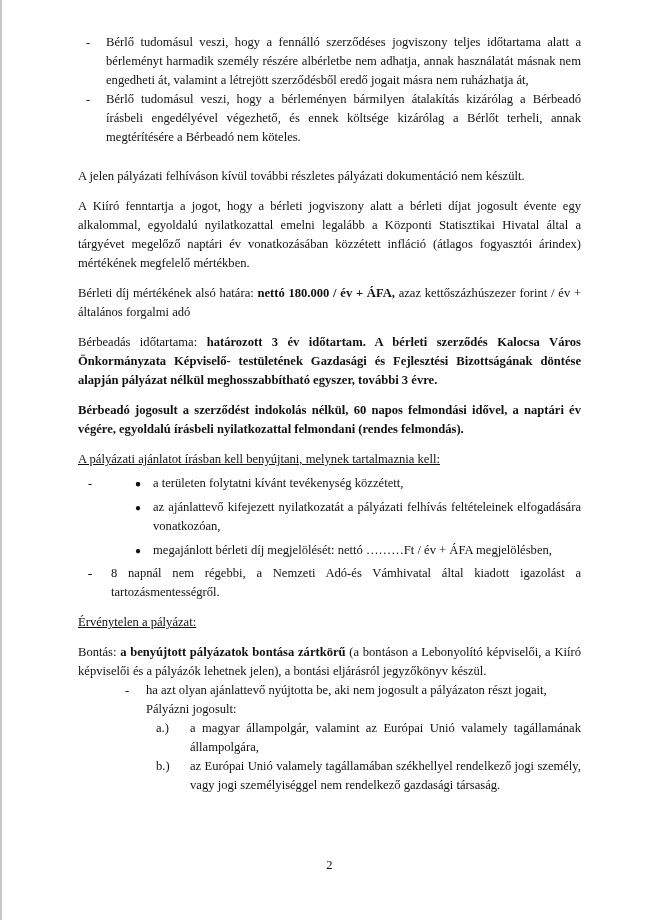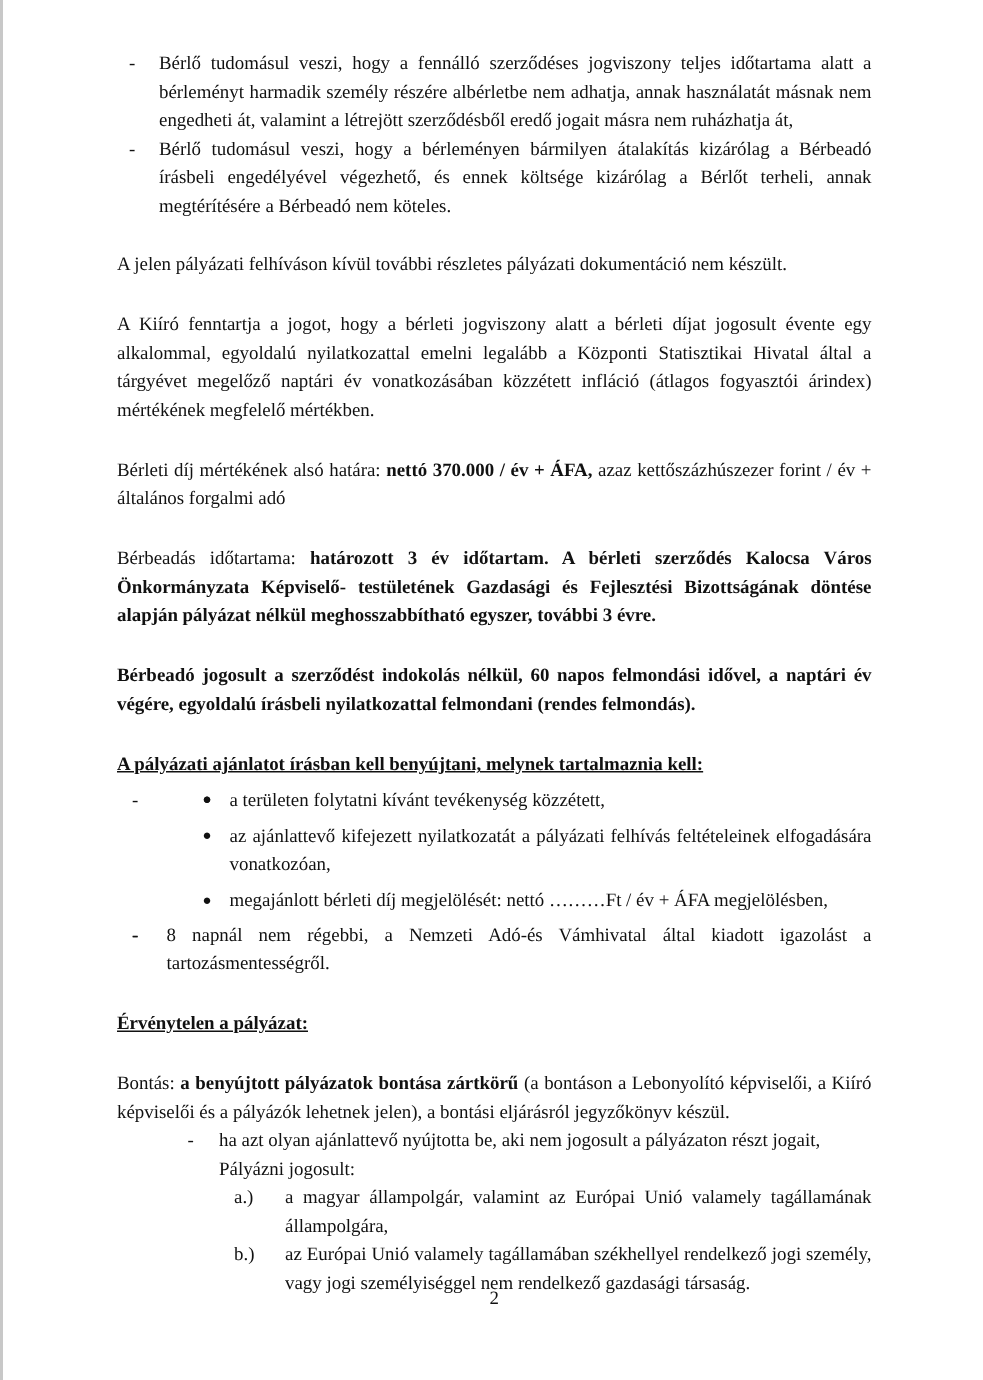--- a/index.html
+++ b/index.html
@@ -7,26 +7,26 @@
     width: 655px; height: 920px; overflow: hidden; position: relative;
     font-family: "Liberation Serif", "DejaVu Serif", serif;
     color: #111111;
     font-size: 12.6px;
     line-height: 19px;
   }
   .left-border { position: absolute; left: 0; top: 0; width: 2px; height: 920px; background: #c8c8c8; }
   .page { position: absolute; left: 78px; top: 33px; width: 503px; }
   p { margin: 0; text-align: justify; }
   .b { font-weight: bold; }
-  .u { text-decoration: underline; font-weight: bold; }
+  .u { text-decoration: underline; font-weight: normal; }
 
   .dash-item { position: relative; padding-left: 28px; text-align: justify; }
   .dash-item .marker { position: absolute; left: 8px; top: 0; }
 
-  .para { margin-top: 21px; }
+  .para { margin-top: 11px; }
   .para-lg { margin-top: 19px; }
 
   
   .list1 .dash-item { padding-left: 33px; }
   .list1 .dash-item .marker { left: 10px; }
   .bullets { margin-left: 55px; }
   .bullet-item { position: relative; padding-left: 20px; text-align: justify; margin-top: 5px; }
   .bullet-item .marker { position: absolute; left: 2px; top: 0; font-size: 10px; }
   .list1 .dash-item.after { margin-top: 4px; }
 
@@ -54,21 +54,21 @@
       <span class="marker">-</span>
       <span>Bérlő tudomásul veszi, hogy a bérleményen bármilyen átalakítás kizárólag a Bérbeadó írásbeli engedélyével végezhető, és ennek költsége kizárólag a Bérlőt terheli, annak megtérítésére a Bérbeadó nem köteles.</span>
     </div>
   </div>
 
   <p class="para-lg" style="margin-top:20px;">A jelen pályázati felhíváson kívül további részletes pályázati dokumentáció nem készült.</p>
 
   <p class="para">A Kiíró fenntartja a jogot, hogy a bérleti jogviszony alatt a bérleti díjat jogosult évente egy alkalommal, egyoldalú nyilatkozattal emelni legalább a Központi Statisztikai Hivatal által a tárgyévet megelőző naptári év vonatkozásában közzétett infláció (átlagos fogyasztói árindex) mértékének megfelelő mértékben.</p>
 
   <p class="para">
-    <span>Bérleti díj mértékének alsó határa: </span><span class="b">nettó 370.000 / év + ÁFA,</span><span> azaz kettőszázhúszezer forint / év + általános forgalmi adó</span>
+    <span>Bérleti díj mértékének alsó határa: </span><span class="b">nettó 180.000 / év + ÁFA,</span><span> azaz kettőszázhúszezer forint / év + általános forgalmi adó</span>
   </p>
 
 
   <p class="para">
     <span>Bérbeadás időtartama: </span><span class="b">határozott 3 év időtartam. A bérleti szerződés Kalocsa Város Önkormányzata Képviselő- testületének Gazdasági és Fejlesztési Bizottságának döntése alapján pályázat nélkül meghosszabbítható egyszer, további 3 évre.</span>
   </p>
 
   <p class="para b">Bérbeadó jogosult a szerződést indokolás nélkül, 60 napos felmondási idővel, a naptári év végére, egyoldalú írásbeli nyilatkozattal felmondani (rendes felmondás).</p>
 
   <p class="para u">A pályázati ajánlatot írásban kell benyújtani, melynek tartalmaznia kell:</p>

